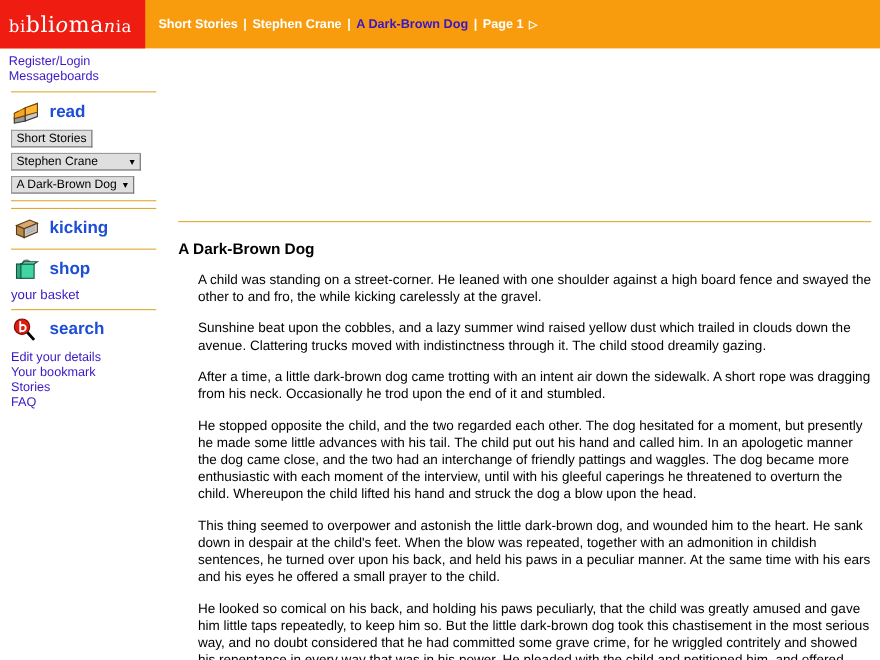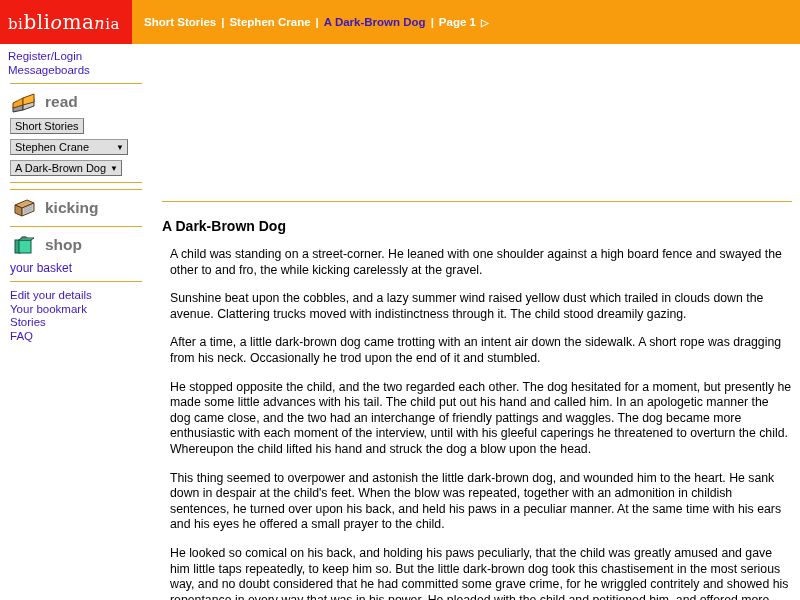--- a/index.html
+++ b/index.html
@@ -92,21 +92,21 @@
     margin: 6px 2px 6px 2px;
   }
   .sec {
     display: flex;
     align-items: center;
     gap: 7px;
     margin: 4px 0 4px 2px;
     text-decoration: none;
   }
   .sec-label {
-    color: #737373;
+    color: #1d4ed8;
     font-weight: bold;
     font-size: 15.5px;
     font-family: "Liberation Sans", sans-serif;
   }
   .ico { width: 28px; height: 24px; display: block; }
 
   .selects { margin: 2px 0 4px 2px; }
   .sel {
     display: flex;
     align-items: center;
@@ -146,21 +146,21 @@
   }
   .story-title {
     font-size: 14px;
     font-weight: bold;
     margin: 16px 0 0 0;
     font-family: "Liberation Sans", sans-serif;
   }
   .para {
     font-size: 12.3px;
     line-height: 15.6px;
-    margin: 13px 0 0 8px;
+    margin: 13px 0 0 18px;
     text-align: left;
   }
 </style>
 </head>
 <body>
 
 <div class="header">
   <div class="logo-block">
     <div class="logo-text">
       <span class="l-sm">bi</span><span class="l-lg">bli</span><span class="l-it">o</span><span class="l-lg">ma</span><span class="l-it-sm">n</span><span class="l-sm">ia</span>
@@ -243,20 +243,30 @@
           <path d="M9 7 L12 5 L24 5 L21 7 Z" fill="#7de8c2" stroke="#14523d" stroke-width="1"></path>
         </svg>
       </span>
       <span class="sec-label">shop</span>
     </a>
 
     <a href="#" class="basket">your basket</a>
 
     <hr class="rule">
 
+    <a href="#" class="sec">
+      <span>
+        <svg class="ico" viewBox="0 0 28 24">
+          <line x1="13" y1="12" x2="21" y2="21" stroke="#000" stroke-width="2.6"></line>
+          <circle cx="10" cy="9" r="7" fill="#e01b10" stroke="#7a0c05" stroke-width="1"></circle>
+          <path d="M8.4 4.6 L8.4 13.4 M8.4 8.2 C11.6 6.4, 13.4 8.0, 13.4 10.2 C13.4 12.4, 10.8 13.8, 8.4 12.6" fill="none" stroke="#ffffff" stroke-width="1.7" stroke-linecap="round"></path>
+        </svg>
+      </span>
+      <span class="sec-label">search</span>
+    </a>
 
     <div class="tail-links">
       <a href="#" class="side-link">Edit your details</a>
       <a href="#" class="side-link">Your bookmark</a>
       <a href="#" class="side-link">Stories</a>
       <a href="#" class="side-link">FAQ</a>
     </div>
 
   </div>
 

